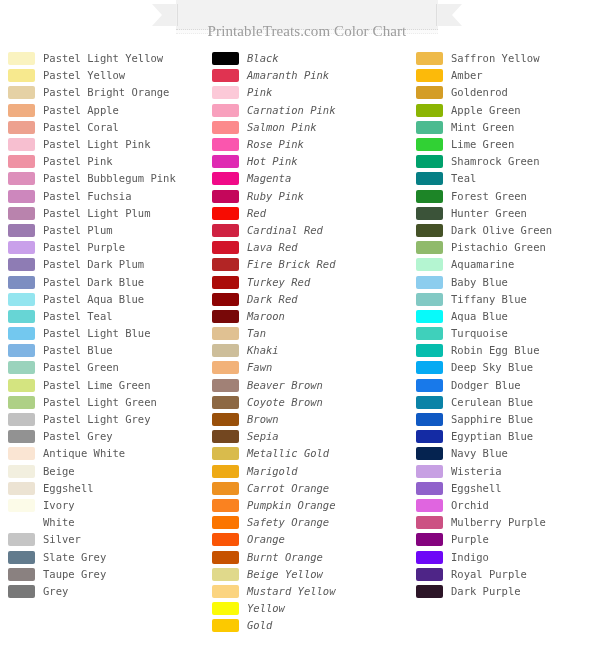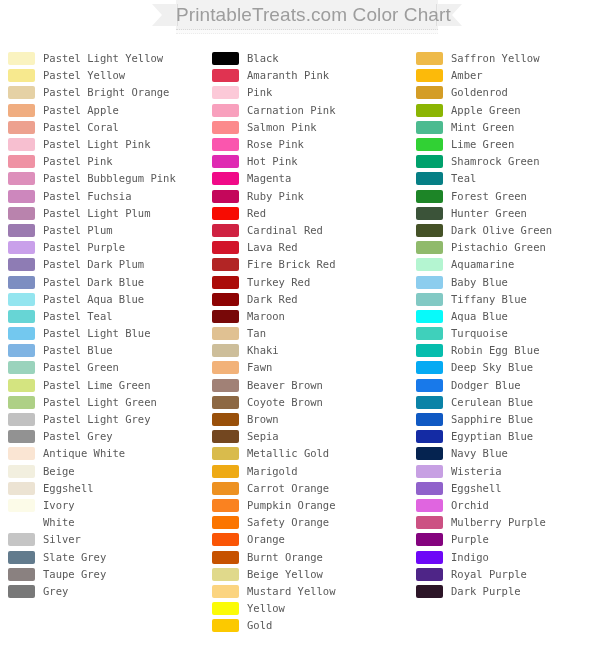--- a/index.html
+++ b/index.html
@@ -54,27 +54,27 @@
     top: 4px;
     width: 1px;
     height: 22px;
     background: #dedede;
   }
   #banner .ribbon-notch.l { left: 25px; }
   #banner .ribbon-notch.r { right: 25px; }
   #banner-title {
     position: absolute;
     left: 24px;
-    top: 0;
+    top: 16px;
     width: 262px;
     height: 30px;
     line-height: 30px;
     text-align: center;
-    font-family: Liberation Sans, sans-serif;
-    font-size: 19px;
+    font-family: Liberation Serif, serif;
+    font-size: 15px;
     color: #9d9d9d;
     letter-spacing: 0.1px;
     white-space: nowrap;
   }
   #banner-shadow {
     position: absolute;
     left: 24px;
     top: 30px;
     width: 262px;
     height: 4px;
@@ -88,21 +88,21 @@
     position: absolute;
     left: 0;
     top: 50px;
     width: 600px;
   }
   .color-column {
     position: absolute;
     top: 0;
   }
   #col-0 { left: 8px;   width: 196px; }
-  #col-1 { left: 212px; width: 196px; }
+  #col-1 { left: 212px; width: 196px; font-style: italic; }
   #col-2 { left: 416px; width: 188px; }
 
   .color-row {
     height: 17.2px;
     display: flex;
     align-items: center;
     white-space: nowrap;
   }
   .swatch {
     width: 27px;

